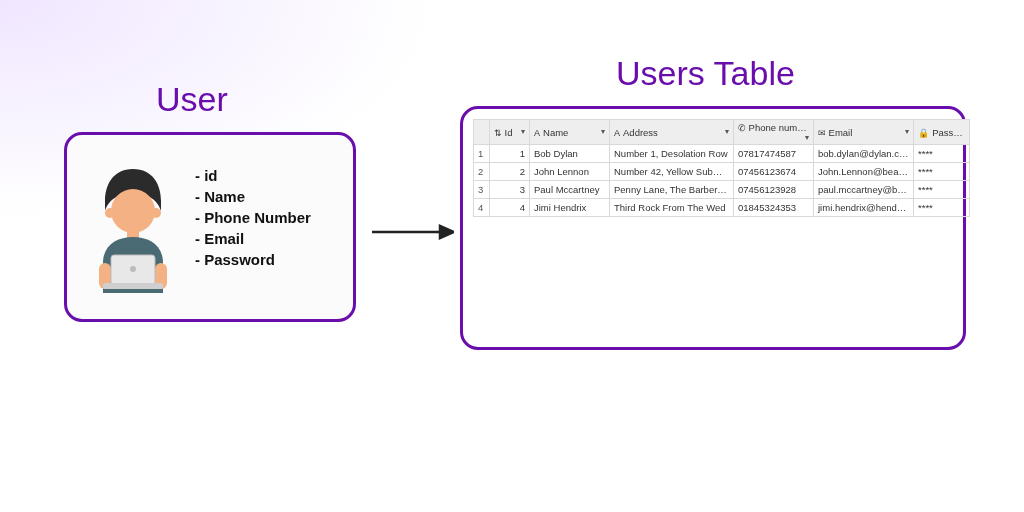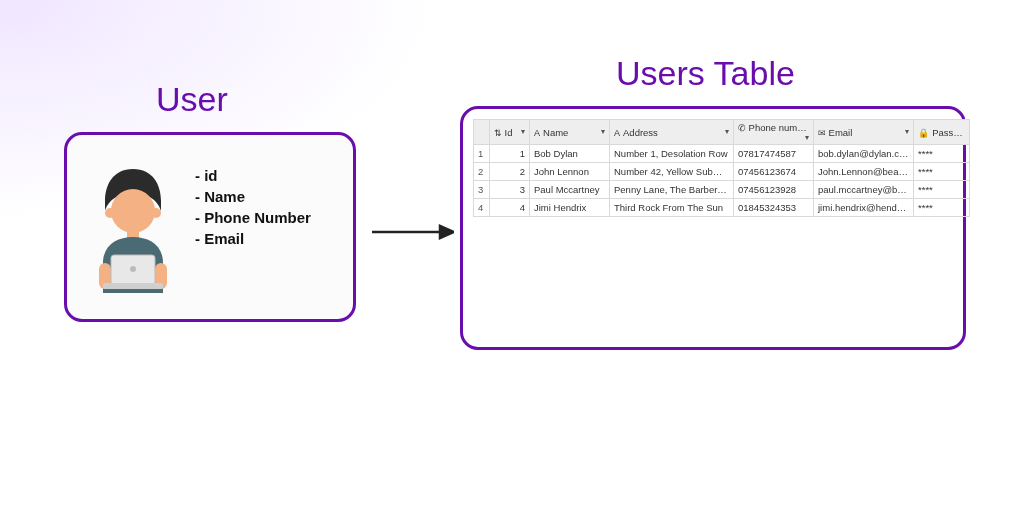--- a/index.html
+++ b/index.html
@@ -87,20 +87,21 @@
 
     <rect x="26" y="92" width="44" height="30" rx="3" fill="#e8e8e8" stroke="#bbb"></rect>
     <circle cx="48" cy="106" r="3" fill="#bbb"></circle>
     <rect x="18" y="120" width="60" height="6" rx="2" fill="#cfcfcf"></rect>
   </svg>
   <ul class="attr-list">
     <li>- <span>id</span></li>
     <li>- <span>Name</span></li>
     <li>- <span>Phone Number</span></li>
     <li>- <span>Email</span></li>
+    <li>- <span>Password</span></li>
   </ul>
 </div>
 
 <svg class="arrow" viewBox="0 0 82 20">
   <line x1="0" y1="10" x2="70" y2="10" class="arrow-line"></line>
   <polygon points="82,10 68,4 68,16" class="arrow-line"></polygon>
 </svg>
 
 <div class="pane pane-right">
   <div class="tbl-wrap">
@@ -153,21 +154,21 @@
             <td class="col-name">Paul Mccartney</td>
             <td class="col-addr">Penny Lane, The Barber Shop</td>
             <td class="col-phone">07456123928</td>
             <td class="col-email">paul.mccartney@beatl…</td>
             <td class="col-pass">****</td>
           </tr>
           <tr>
             <td class="col-rownum">4</td>
             <td class="col-id" style="text-align:right">4</td>
             <td class="col-name">Jimi Hendrix</td>
-            <td class="col-addr">Third Rock From The Sun</td>
+            <td class="col-addr">Third Rock From The Wed</td>
             <td class="col-phone">01845324353</td>
             <td class="col-email">jimi.hendrix@hendrix.co…</td>
             <td class="col-pass">****</td>
           </tr>
         </tbody>
     </table>
   </div>
 </div>
 
 </body></html>

